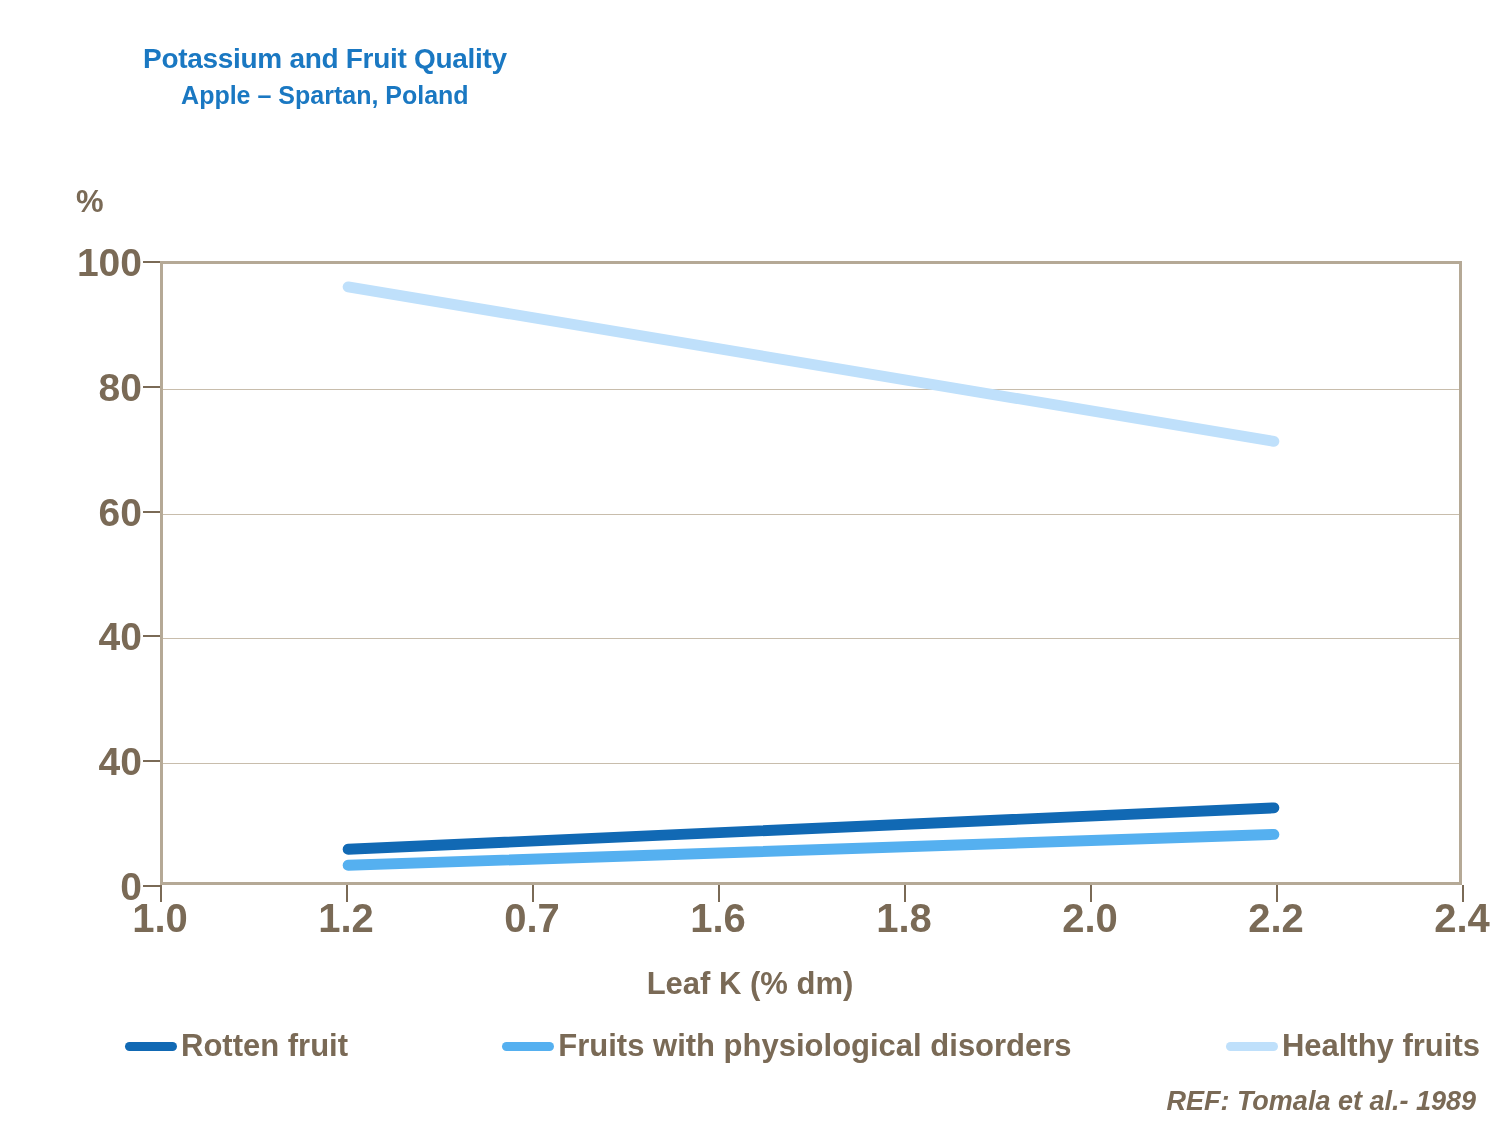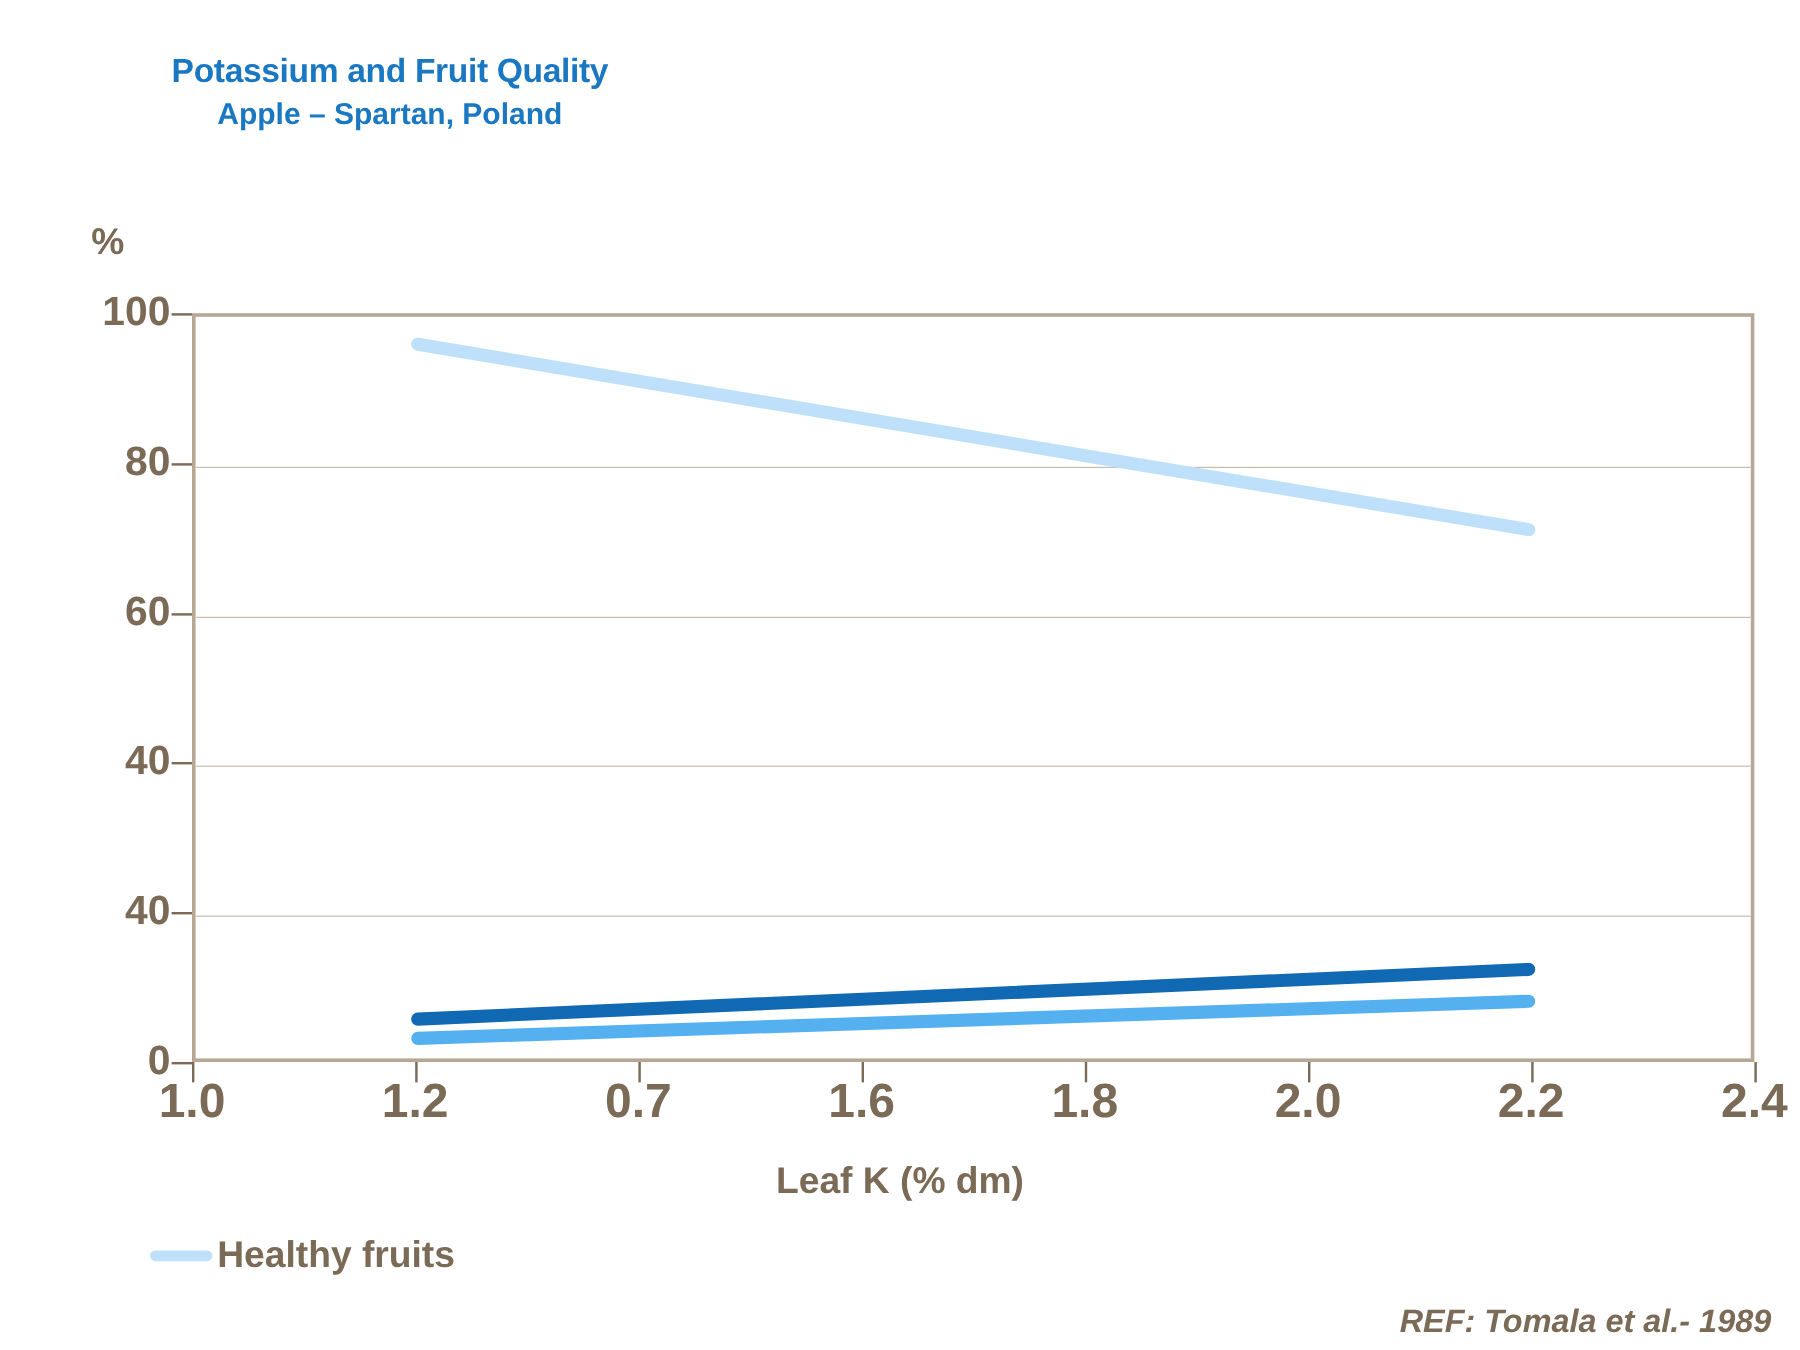--- a/index.html
+++ b/index.html
@@ -74,21 +74,21 @@
     font-weight: bold;
     color: #7a6a56;
   }
 
   
   .y-tick-label {
     position: absolute;
     right: 1358px;
     width: 120px;
     text-align: right;
-    font-size: 34px;
+    font-size: 39px;
     font-weight: bold;
     color: #7a6a56;
     line-height: 1;
   }
   .y-tick-mark {
     position: absolute;
     left: 143px;
     width: 18px;
     height: 2px;
     background: #7a6a56;
@@ -217,18 +217,26 @@
     <div class="x-tick-mark" style="left: 1090px;"></div>
     <div class="x-tick-label" style="left: 1276px;">2.2</div>
     <div class="x-tick-mark" style="left: 1276px;"></div>
     <div class="x-tick-label" style="left: 1462px;">2.4</div>
     <div class="x-tick-mark" style="left: 1462px;"></div>
   </div>
 <div id="x-axis-title">Leaf K (% dm)</div>
 
 <div id="legend">
   <div class="legend-item">
+    <span class="legend-swatch" style="background: rgb(17, 105, 180);"></span>
+    <span class="legend-label">Rotten fruit</span>
+  </div>
+  <div class="legend-item">
+    <span class="legend-swatch" style="background: rgb(85, 176, 240);"></span>
+    <span class="legend-label">Fruits with physiological disorders</span>
+  </div>
+  <div class="legend-item">
     <span class="legend-swatch" style="background: rgb(191, 224, 251);"></span>
     <span class="legend-label">Healthy fruits</span>
   </div>
 </div>
 
 <div id="reference">REF: Tomala et al.- 1989</div>
 
 </body></html>

